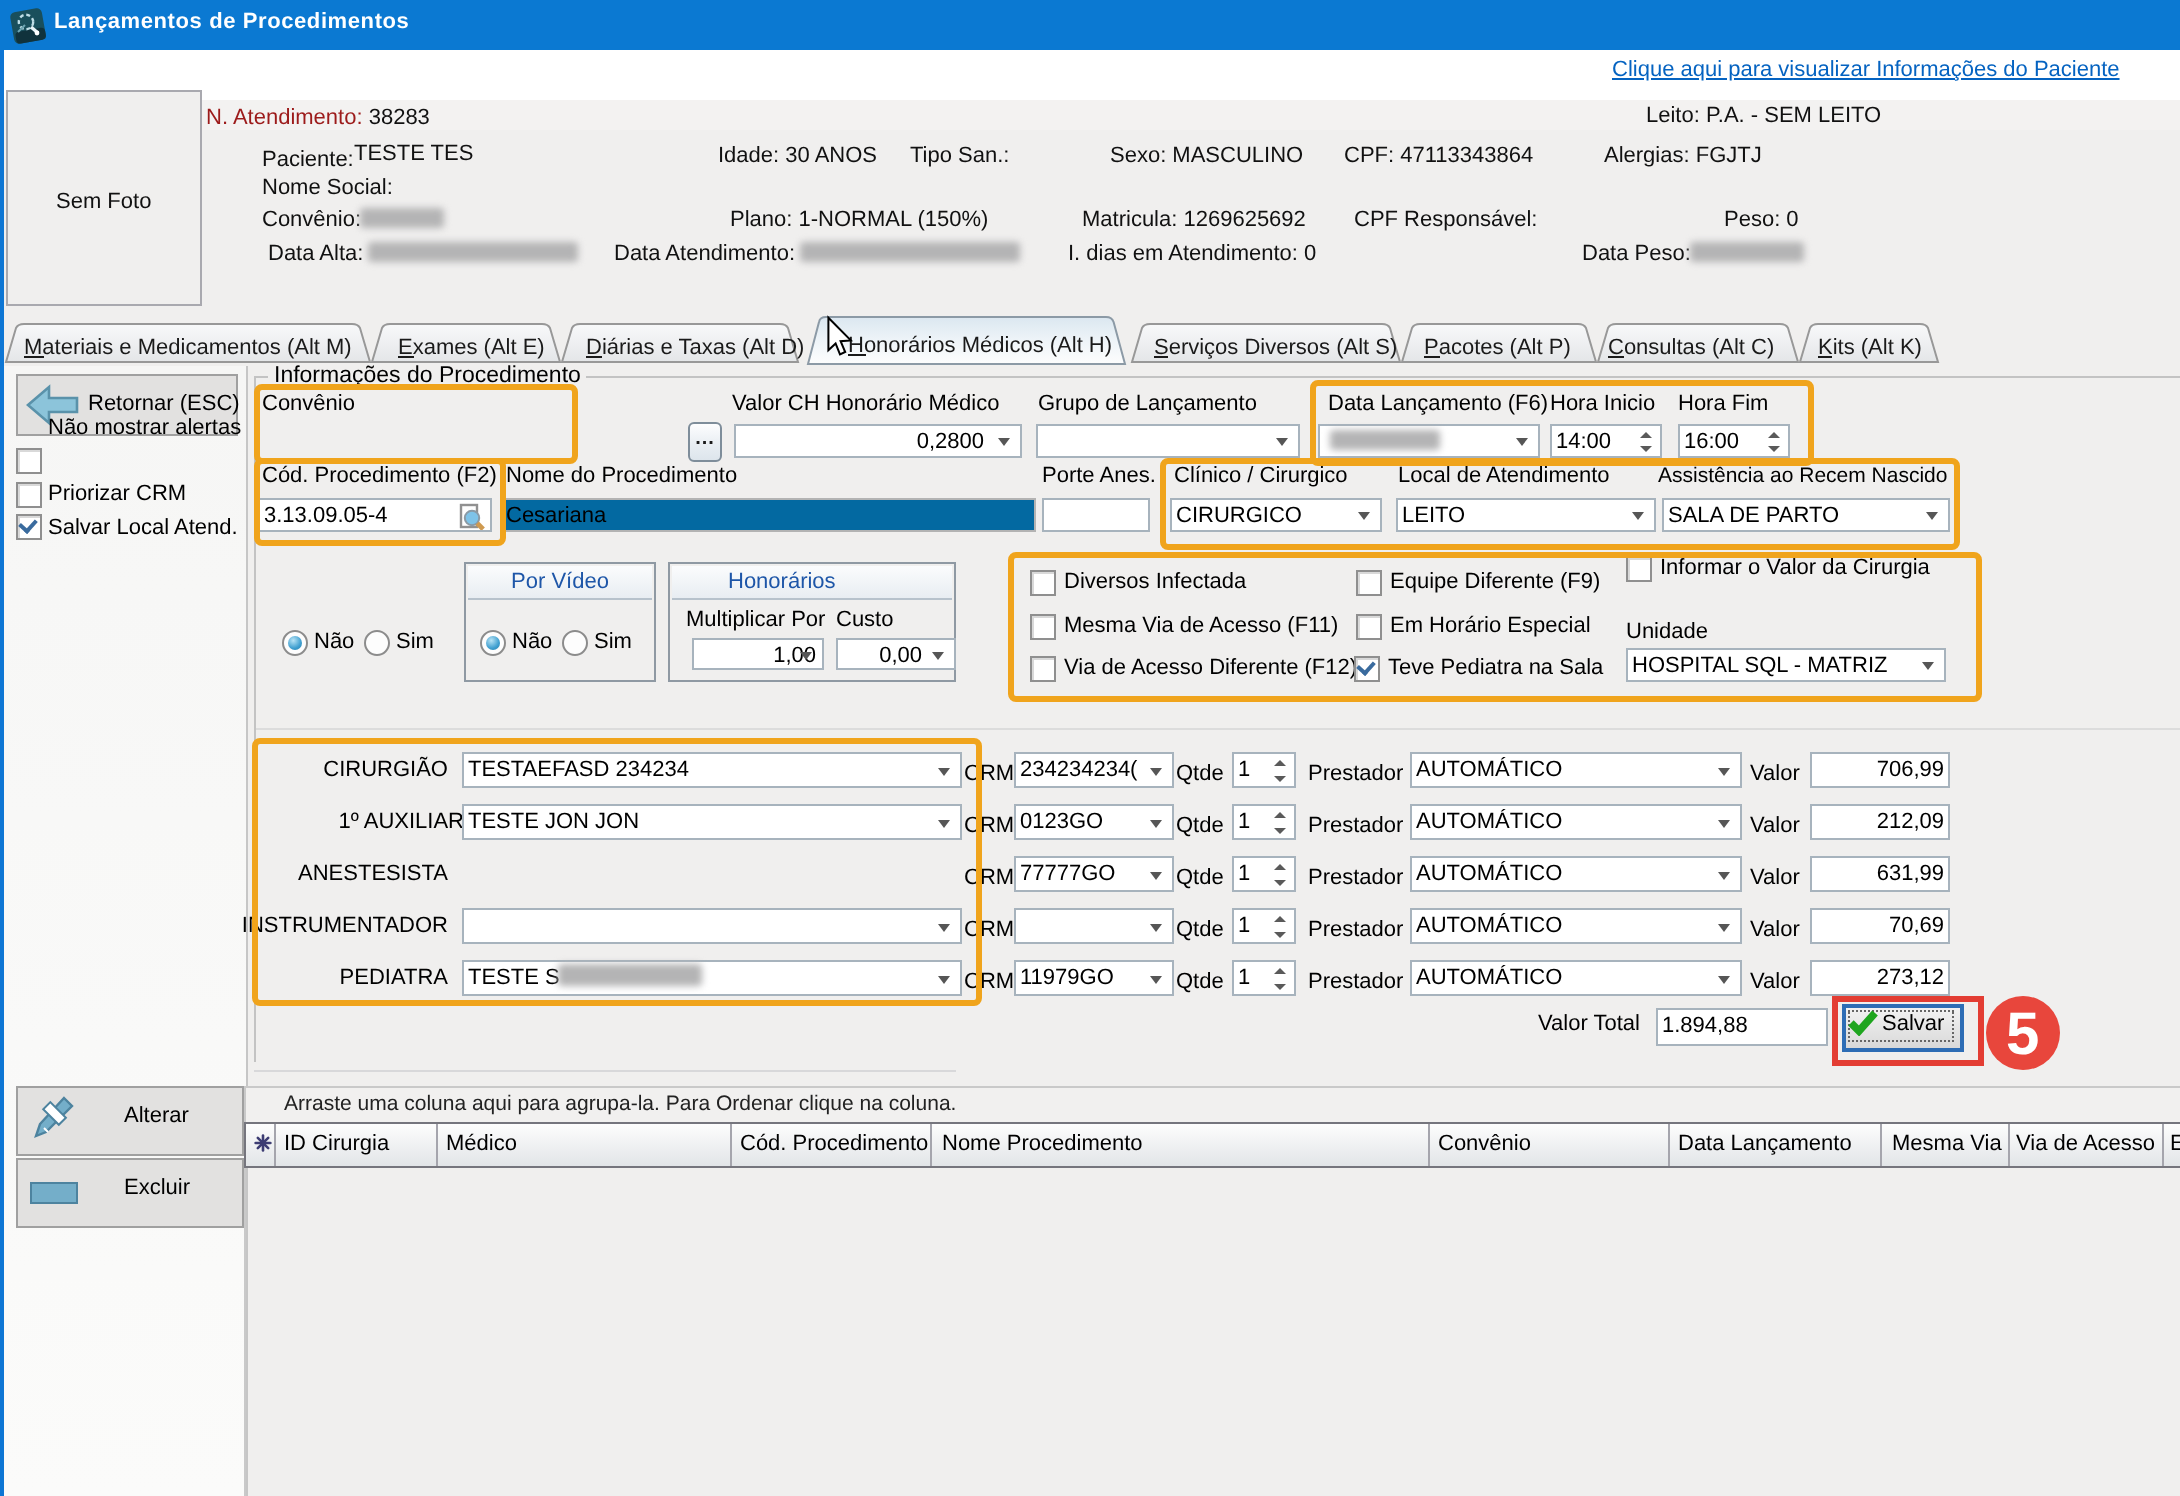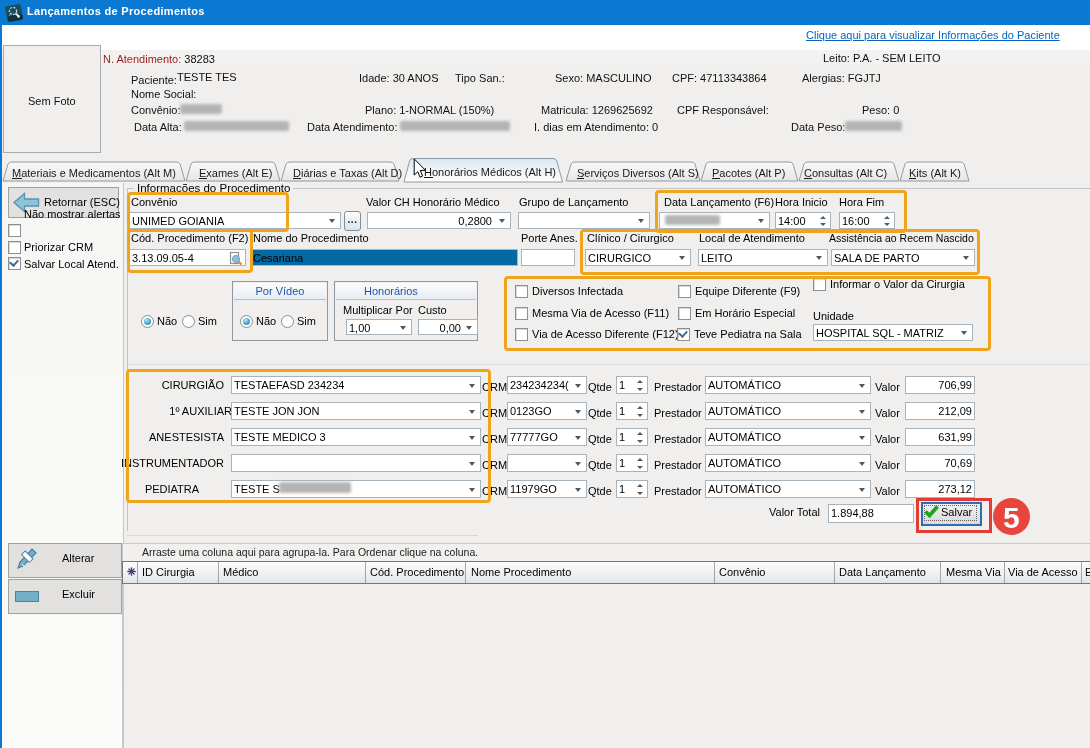--- a/index.html
+++ b/index.html
@@ -150,24 +150,20 @@
 
 <div class="btn" style="left:8px;top:579px;width:112px;height:33px"></div>
 <div class="a" style="left:15px;top:591px;width:22px;height:9px;background:#74aec9;border:1px solid #4d839f"></div>
 <div class="lb" style="left:62px;top:588px">Excluir</div>
 
 <div class="a" style="left:127px;top:188px;width:965px;height:342px;border:1px solid #c3c3c3;border-right:none;border-bottom:none"></div>
 <div class="a" style="left:127px;top:535px;width:351px;height:1px;background:#d8d8da"></div>
 <div class="lb" style="left:134px;top:182px;background:#f0efee;padding:0 3px;font-size:11.5px">Informações do Procedimento</div>
 
 <div class="lb" style="left:131px;top:196px">Convênio</div>
-<div class="tb" style="left:129px;top:212px;width:210px;height:15px">
-      <span>UNIMED GOIANIA</span>
-      <i class="arr"></i>
-    </div>
 <div class="a" style="left:344px;top:211px;width:15px;height:18px;border:1px solid #7e8d9a;border-radius:3px;background:linear-gradient(#fdfdfe,#e9eef3 55%,#dde5ec);font-size:10px;font-weight:bold;color:#1a1a1a;text-align:center;line-height:16px;letter-spacing:0.5px">...</div>
 <div class="lb" style="left:366px;top:196px">Valor CH Honorário Médico</div>
 <div class="tb" style="left:367px;top:212px;width:142px;height:15px">
       <span style="text-align:right;padding-right:18px">0,2800</span>
       <i class="arr"></i>
     </div>
 <div class="lb" style="left:519px;top:196px">Grupo de Lançamento</div>
 <div class="tb" style="left:518px;top:212px;width:130px;height:15px">
       <i class="arr"></i>
     </div>
@@ -236,21 +232,21 @@
 <div class="lb" style="left:256px;top:315px">Não</div>
 <div class="rad" style="left:281px;top:315px"></div>
 <div class="lb" style="left:297px;top:315px">Sim</div>
 
 <div class="gb" style="left:334px;top:281px;width:142px;height:58px">
       <div class="gbt" style="padding-left:28px">Honorários</div>
     </div>
 <div class="lb" style="left:343px;top:304px">Multiplicar Por</div>
 <div class="lb" style="left:418px;top:304px">Custo</div>
 <div class="tb" style="left:346px;top:319px;width:64px;height:14px">
-      <span style="text-align:left;padding-right:28px">1,00</span>
+      <span style="text-align:right;padding-right:3px">1,00</span>
       <i class="arr"></i>
     </div>
 <div class="tb" style="left:418px;top:319px;width:58px;height:14px">
       <span style="text-align:right;padding-right:16px">0,00</span>
       <i class="arr"></i>
     </div>
 
 <div class="chk" style="left:515px;top:285px"></div>
 <div class="lb" style="left:532px;top:285px">Diversos Infectada</div>
 <div class="chk" style="left:515px;top:307px"></div>
@@ -323,24 +319,20 @@
 <div class="tb" style="left:705px;top:402px;width:164px;height:16px">
       <span>AUTOMÁTICO</span>
       <i class="arr"></i>
     </div>
 <div class="lb" style="left:875px;top:407px">Valor</div>
 <div class="tb" style="left:905px;top:402px;width:68px;height:16px">
       <span style="text-align:right">212,09</span>
     </div>
 
 <div class="lb" style="left:120px;top:431px;width:104px;text-align:right">ANESTESISTA</div>
-<div class="tb" style="left:231px;top:428px;width:248px;height:16px">
-      <span>TESTE MEDICO 3</span>
-      <i class="arr"></i>
-    </div>
 <div class="lb" style="left:482px;top:433px">CRM</div>
 <div class="tb" style="left:507px;top:428px;width:78px;height:16px">
       <span>77777GO</span>
       <i class="arr"></i>
     </div>
 <div class="lb" style="left:588px;top:433px">Qtde</div>
 <div class="tb" style="left:616px;top:428px;width:30px;height:16px">
       <span>1</span>
       <div class="spn">
         <i class="u"></i>
@@ -376,21 +368,21 @@
 <div class="lb" style="left:654px;top:459px">Prestador</div>
 <div class="tb" style="left:705px;top:454px;width:164px;height:16px">
       <span>AUTOMÁTICO</span>
       <i class="arr"></i>
     </div>
 <div class="lb" style="left:875px;top:459px">Valor</div>
 <div class="tb" style="left:905px;top:454px;width:68px;height:16px">
       <span style="text-align:right">70,69</span>
     </div>
 
-<div class="lb" style="left:120px;top:483px;width:104px;text-align:center">PEDIATRA</div>
+<div class="lb" style="left:120px;top:483px;width:104px;text-align:right">PEDIATRA</div>
 <div class="tb" style="left:231px;top:480px;width:248px;height:16px">
       <span>TESTE S</span>
       <i class="arr"></i>
     </div>
 <div class="blur" style="left:279px;top:482px;width:72px;height:11px"></div>
 <div class="lb" style="left:482px;top:485px">CRM</div>
 <div class="tb" style="left:507px;top:480px;width:78px;height:16px">
       <span>11979GO</span>
       <i class="arr"></i>
     </div>

